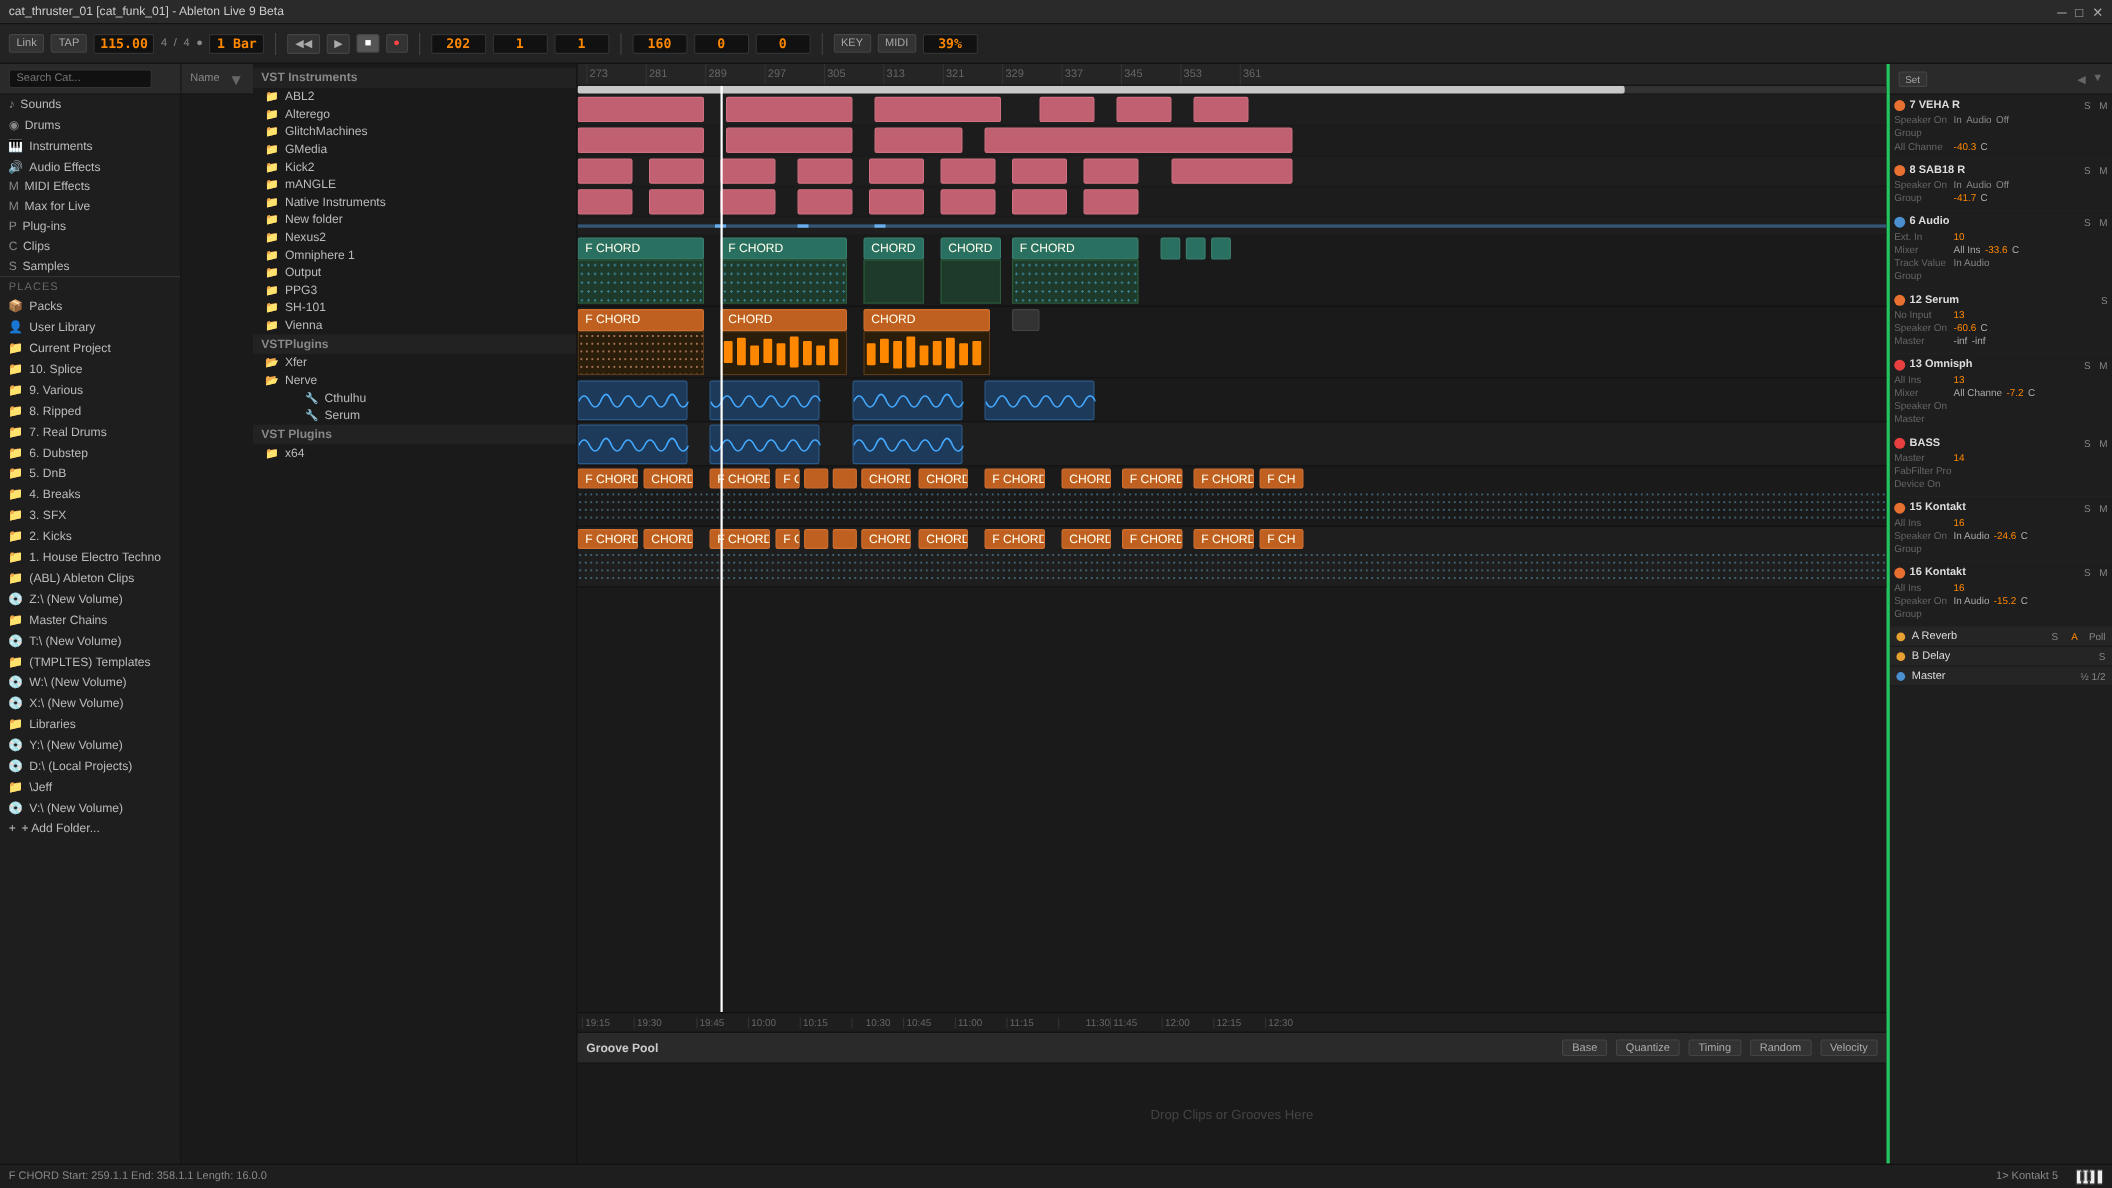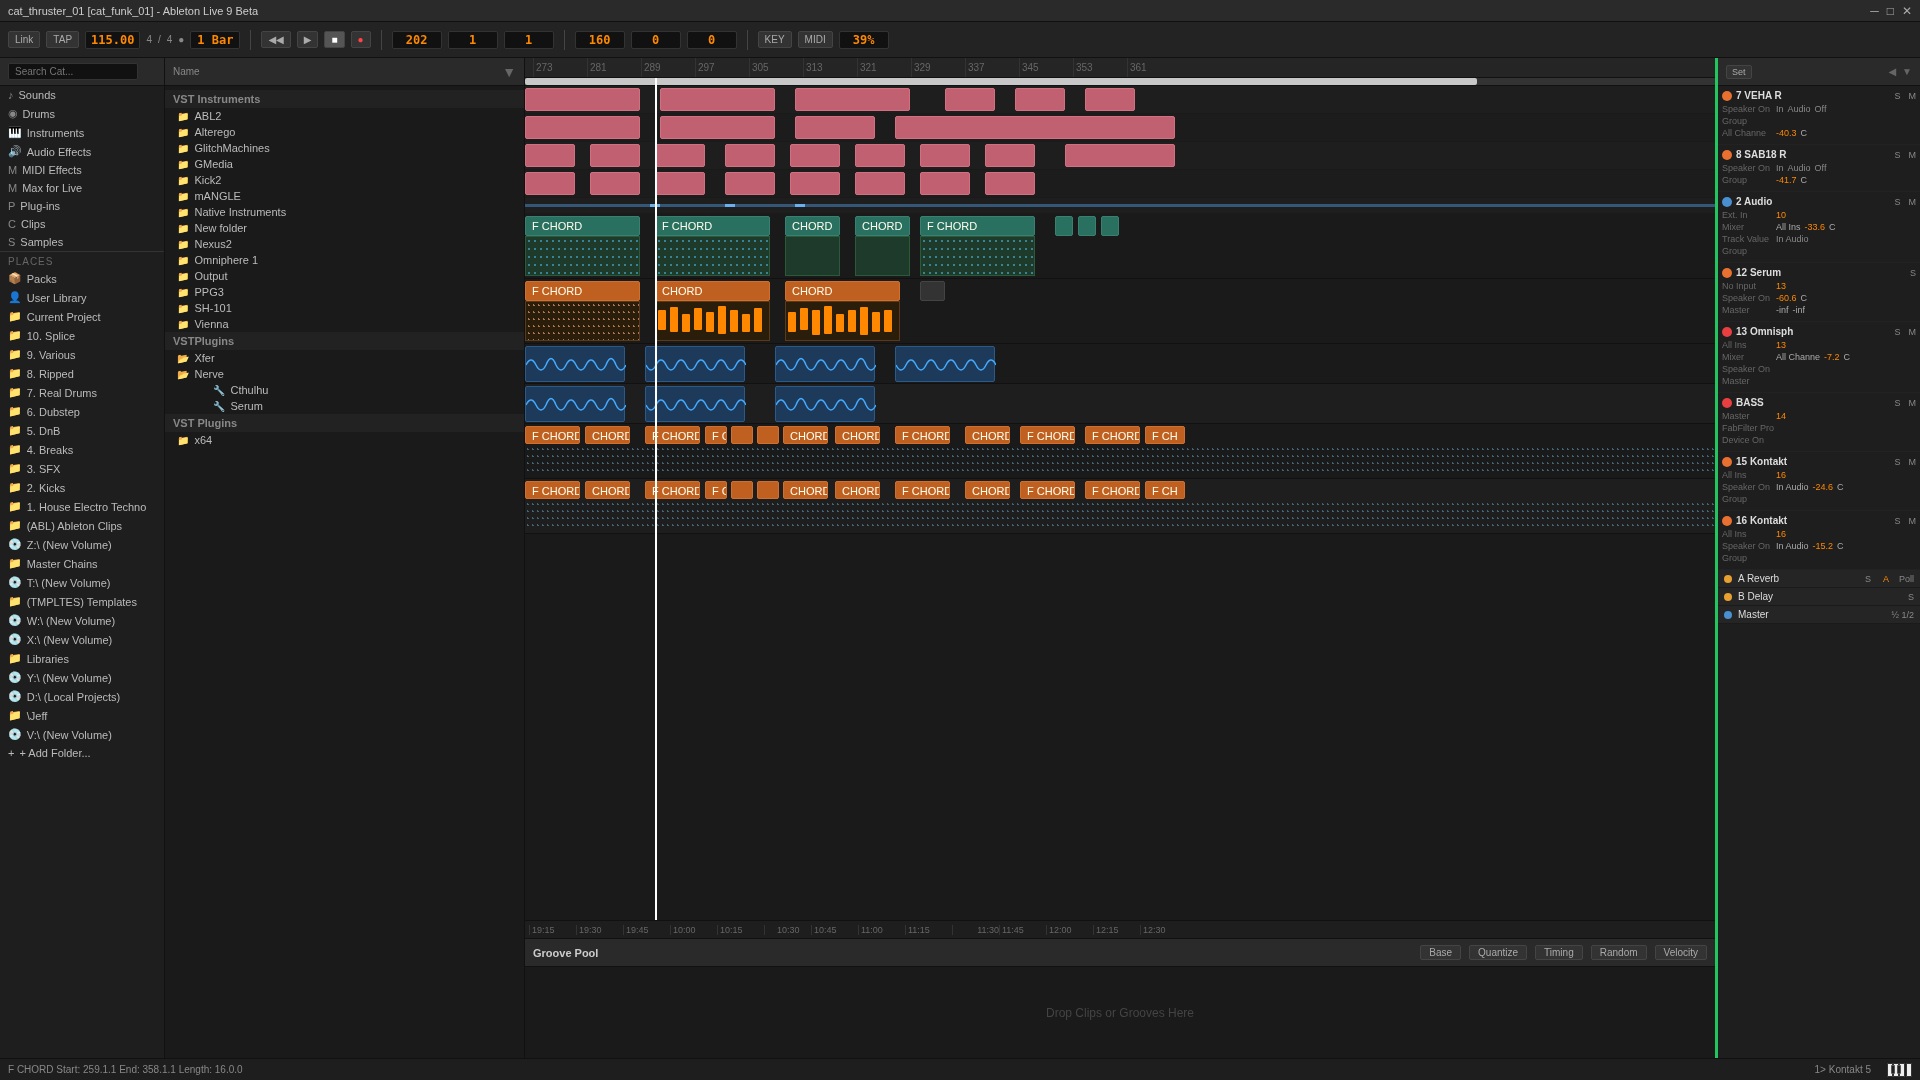--- a/index.html
+++ b/index.html
@@ -110,21 +110,21 @@
     .nav-indent2 { padding-left: 32px; }
 
     #places-section { border-top: 1px solid #333; }
 
     
     #file-browser {
       width: 360px;
       background: #1a1a1a;
       border-right: 1px solid #111;
       display: flex;
-      flex-direction: column;
+      flex-direction: row;
       flex-shrink: 0;
     }
     #file-header {
       height: 28px;
       background: #2a2a2a;
       display: flex;
       align-items: center;
       padding: 0 8px;
       border-bottom: 1px solid #111;
       gap: 4px;
@@ -972,21 +972,21 @@
           </div>
         </div>
       </div>
 
     </div>
 
     <div style="height:18px;background:#1e1e1e;border-top:1px solid #111;display:flex;align-items:center;padding:0 4px;flex-shrink:0;overflow:hidden;">
       <div style="display:flex;gap:0;width:100%;">
         <div style="min-width:47px;color:#666;font-size:9px;border-left:1px solid #333;padding-left:2px;">19:15</div>
         <div style="min-width:47px;color:#666;font-size:9px;border-left:1px solid #333;padding-left:2px;">19:30</div>
-        <div style="min-width:47px;color:#666;font-size:9px;border-left:1px solid #333;padding-left:2px;">19:45</div>
+        <div style="min-width:47px;color:#666;font-size:9px;border-left:1px solid #333;padding-left:2px;margin-left:10px;">19:45</div>
         <div style="min-width:47px;color:#666;font-size:9px;border-left:1px solid #333;padding-left:2px;">10:00</div>
         <div style="min-width:47px;color:#666;font-size:9px;border-left:1px solid #333;padding-left:2px;">10:15</div>
         <div style="min-width:47px;color:#666;font-size:9px;border-left:1px solid #333;padding-left:12px;">10:30</div>
         <div style="min-width:47px;color:#666;font-size:9px;border-left:1px solid #333;padding-left:2px;">10:45</div>
         <div style="min-width:47px;color:#666;font-size:9px;border-left:1px solid #333;padding-left:2px;">11:00</div>
         <div style="min-width:47px;color:#666;font-size:9px;border-left:1px solid #333;padding-left:2px;">11:15</div>
         <div style="min-width:47px;color:#666;font-size:9px;border-left:1px solid #333;padding-left:2px;text-align:right;">11:30</div>
         <div style="min-width:47px;color:#666;font-size:9px;border-left:1px solid #333;padding-left:2px;">11:45</div>
         <div style="min-width:47px;color:#666;font-size:9px;border-left:1px solid #333;padding-left:2px;">12:00</div>
         <div style="min-width:47px;color:#666;font-size:9px;border-left:1px solid #333;padding-left:2px;">12:15</div>
@@ -1060,21 +1060,21 @@
       <div class="channel-row">
         <span class="ch-label">Group</span>
         <span class="ch-val-orange">-41.7</span>
         <span style="color:#aaa;font-size:9px;">C</span>
       </div>
     </div>
 
     <div class="channel-strip">
       <div class="channel-name">
         <div class="channel-dot" style="background:#4a90d0;"></div>
-        <span class="channel-label">2 Audio</span>
+        <span class="channel-label">6 Audio</span>
         <div style="flex:1;"></div>
         <span style="color:#888;font-size:9px;">S</span>
         <span style="color:#888;font-size:9px;margin-left:4px;">M</span>
       </div>
       <div class="channel-row">
         <span class="ch-label">Ext. In</span>
         <span class="ch-val-orange" style="color:#f80;">10</span>
       </div>
       <div class="channel-row">
         <span class="ch-label">Mixer</span>

